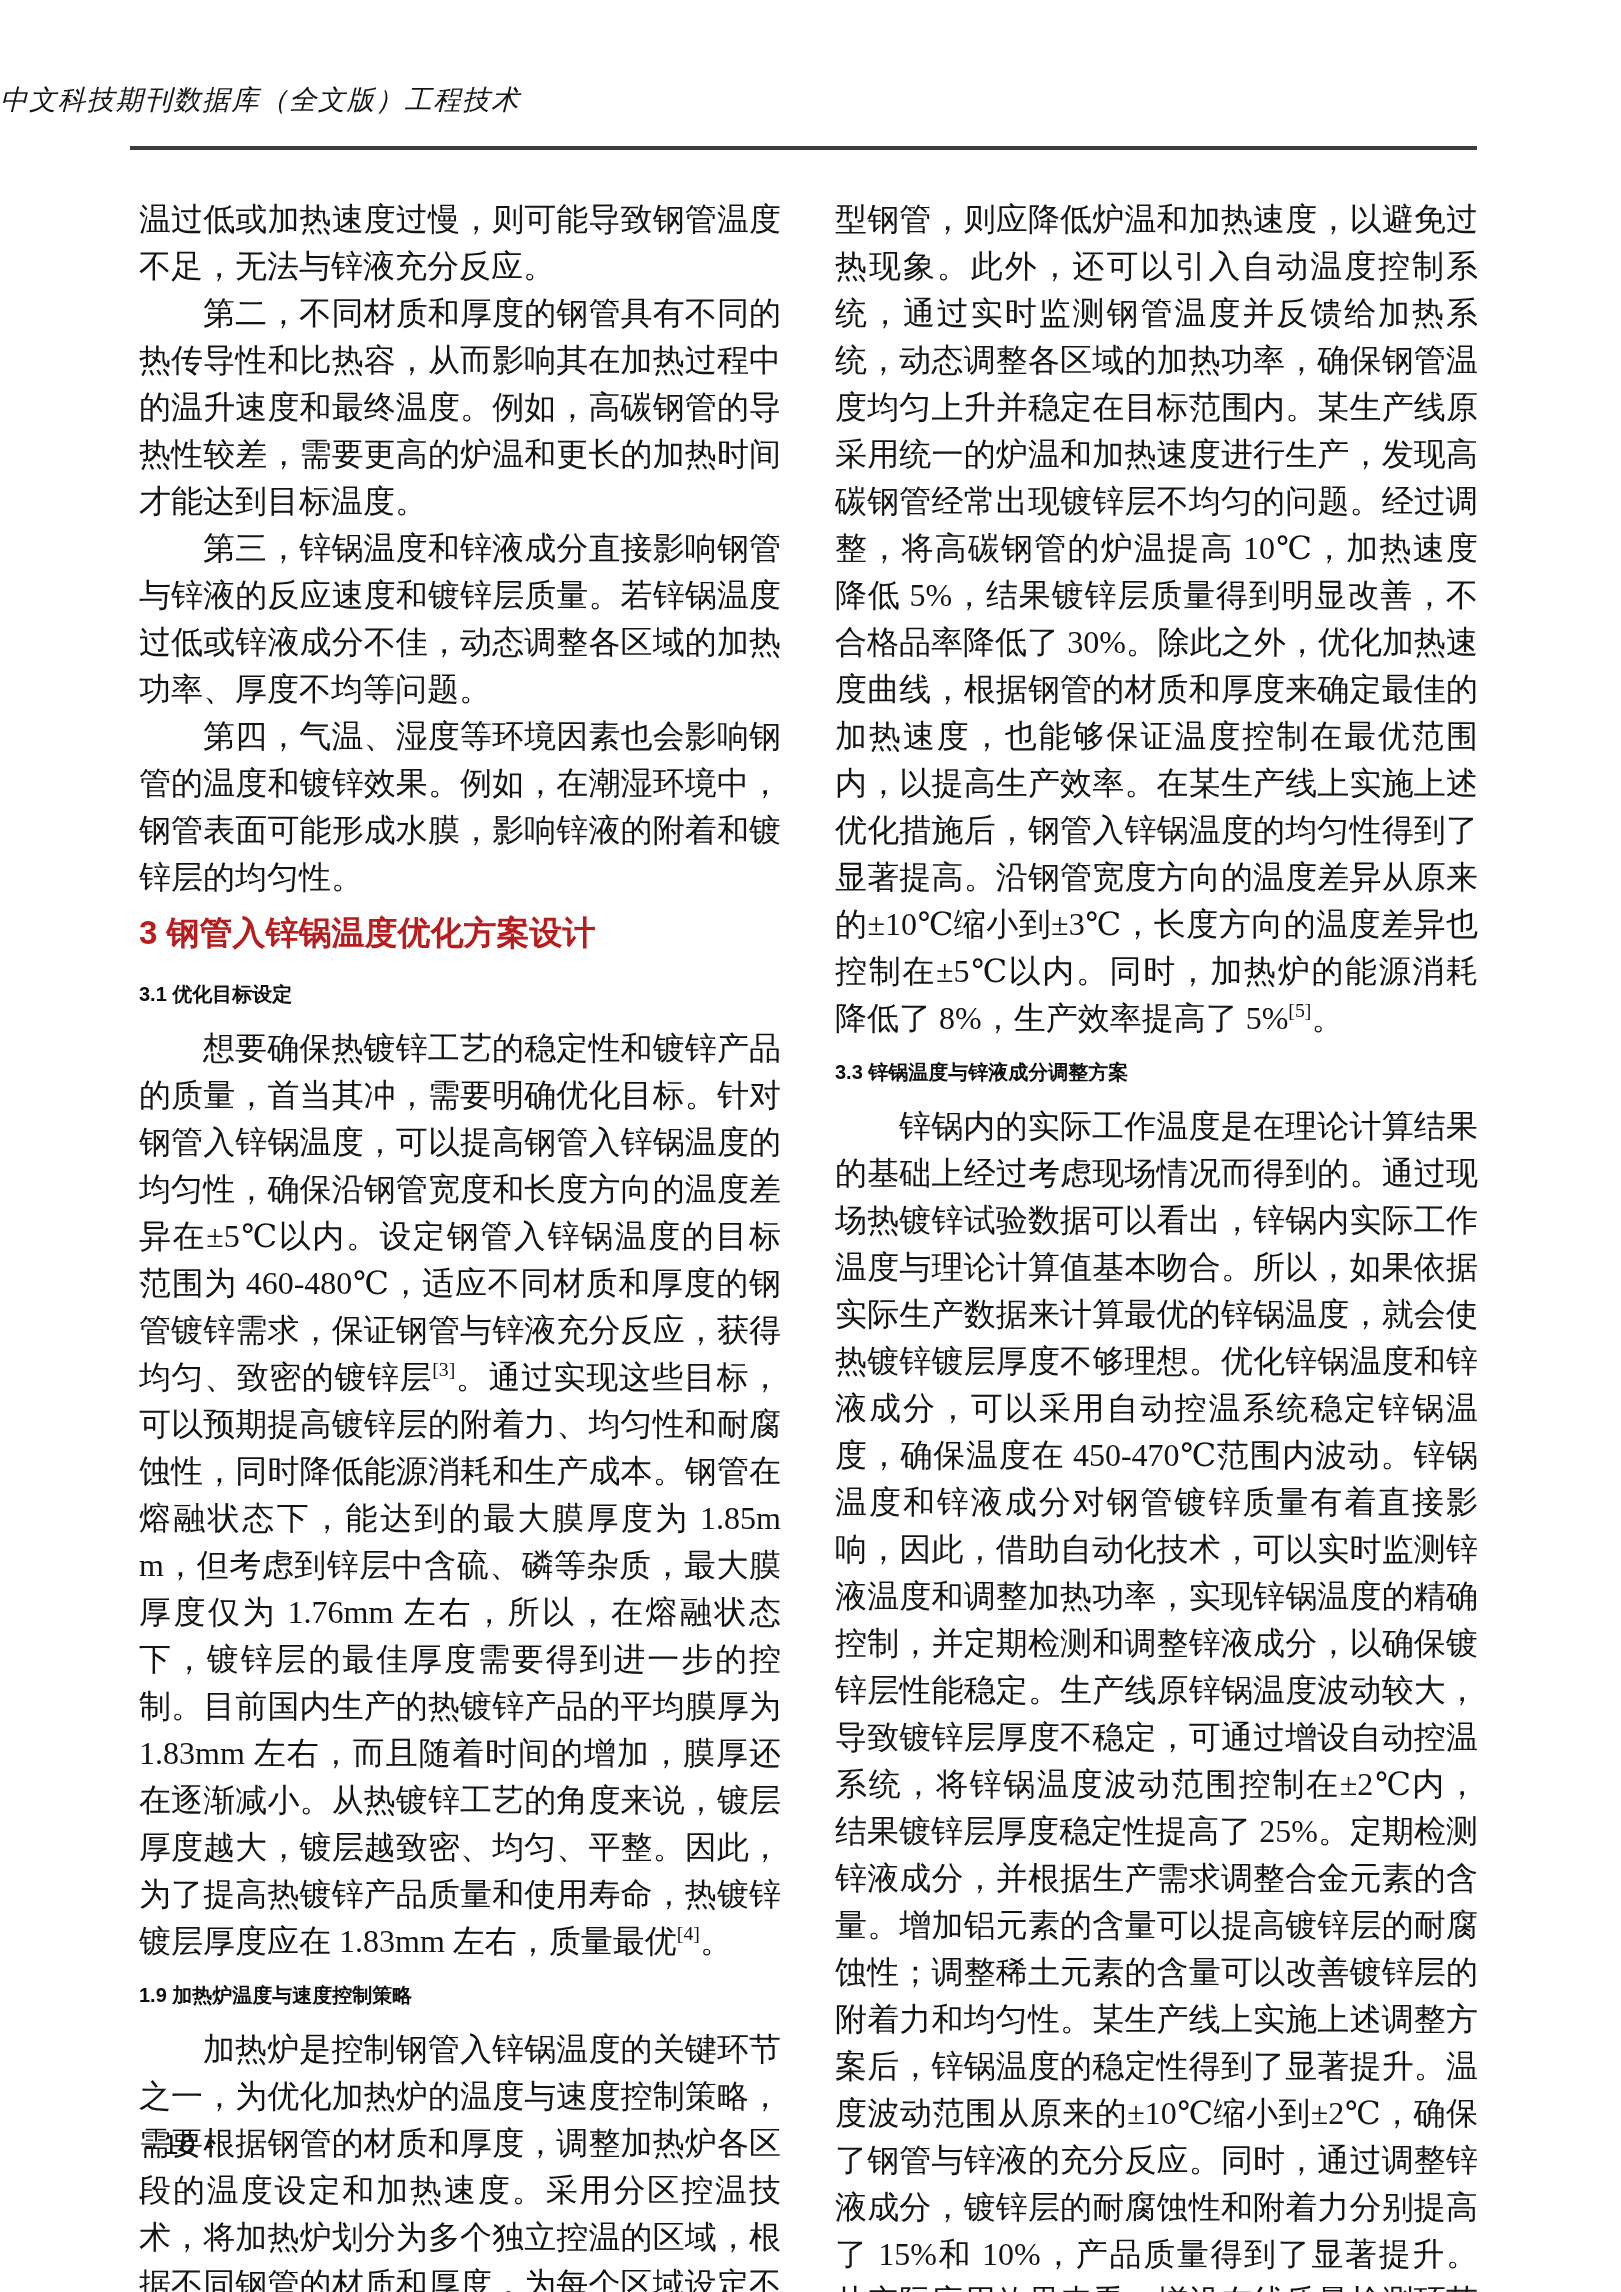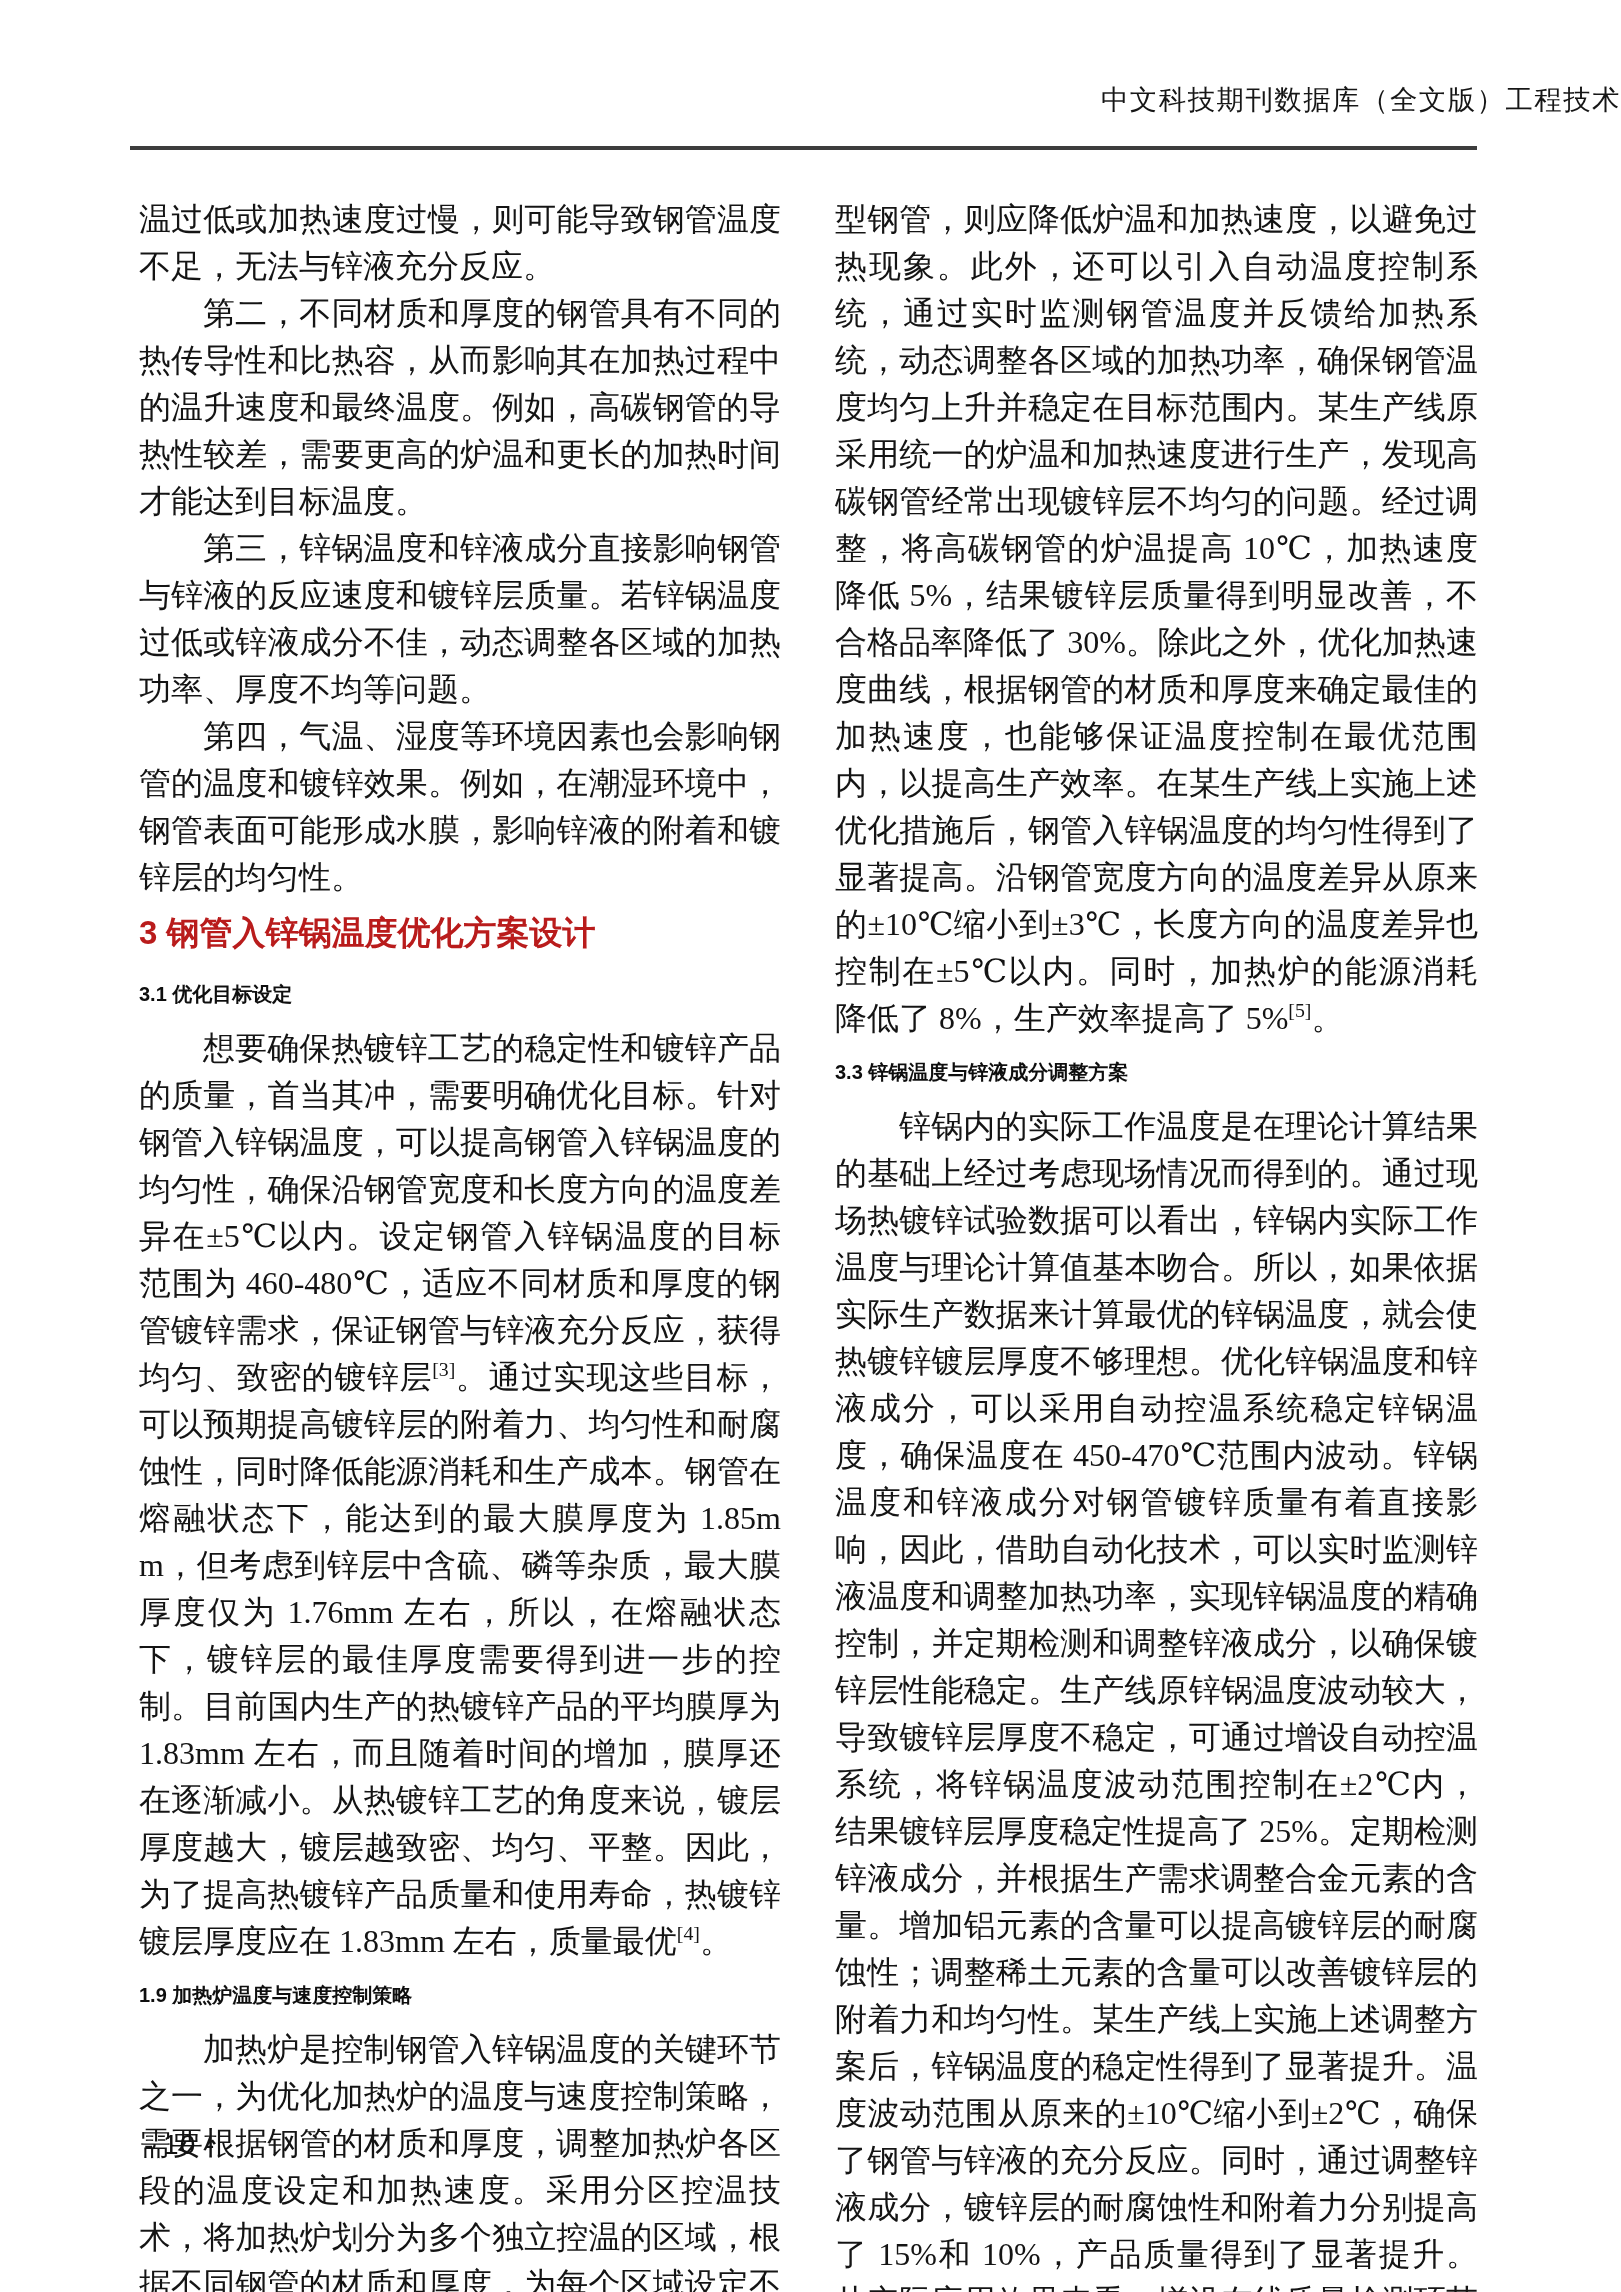--- a/index.html
+++ b/index.html
@@ -1,20 +1,20 @@
 <!DOCTYPE html>
 <html><head>
 <meta charset="utf-8">
 <style>
   html,body{margin:0;padding:0;background:#e8e8e8;}
   .page{position:relative;width:1621px;height:2293px;background:#ffffff;overflow:hidden;margin:0 auto;}
   .header-title{
-    position:absolute;top:82px;left:0;width:100%;text-align:right;
+    position:absolute;top:82px;left:0;width:100%;text-align:left;
     font-family:"Liberation Serif","DejaVu Serif",serif;
-    font-size:27.4px;color:#161616;letter-spacing:1.5px;white-space:nowrap;
+    font-size:27.4px;color:#161616;letter-spacing:1.5px;white-space:nowrap;font-style:italic;
   }
   .header-rule{position:absolute;top:146px;left:130px;width:1347px;height:3.9px;background:#3d3d3d;}
   .column{
     position:absolute;top:196px;color:#141414;
     font-family:"Liberation Serif","DejaVu Serif",serif;
   }
   #col-left{left:139px;width:642px;}
   #col-right{left:835px;width:643px;}
   .para{
     margin:0;font-size:32px;line-height:47px;

